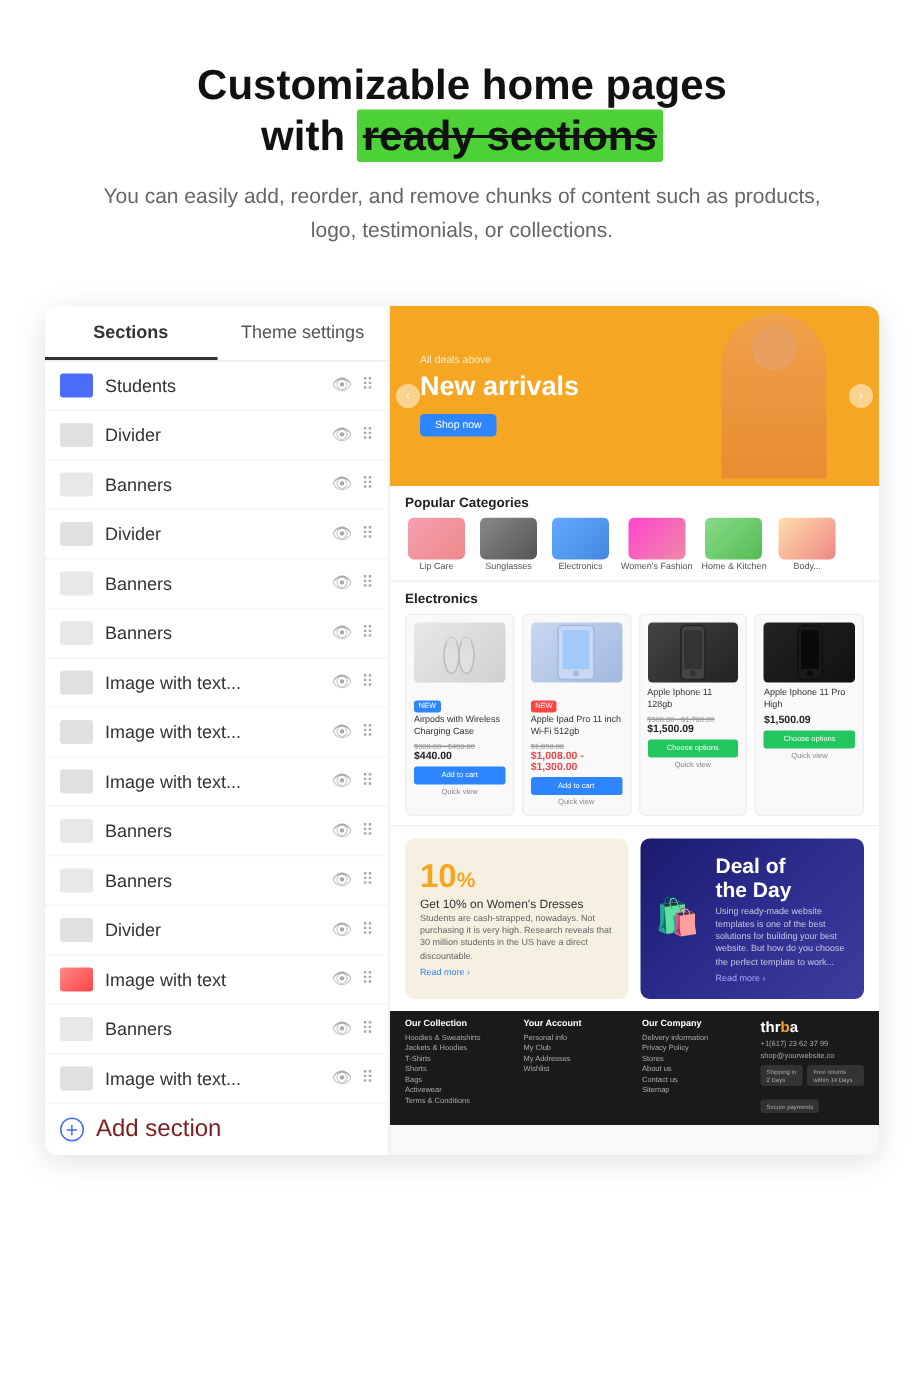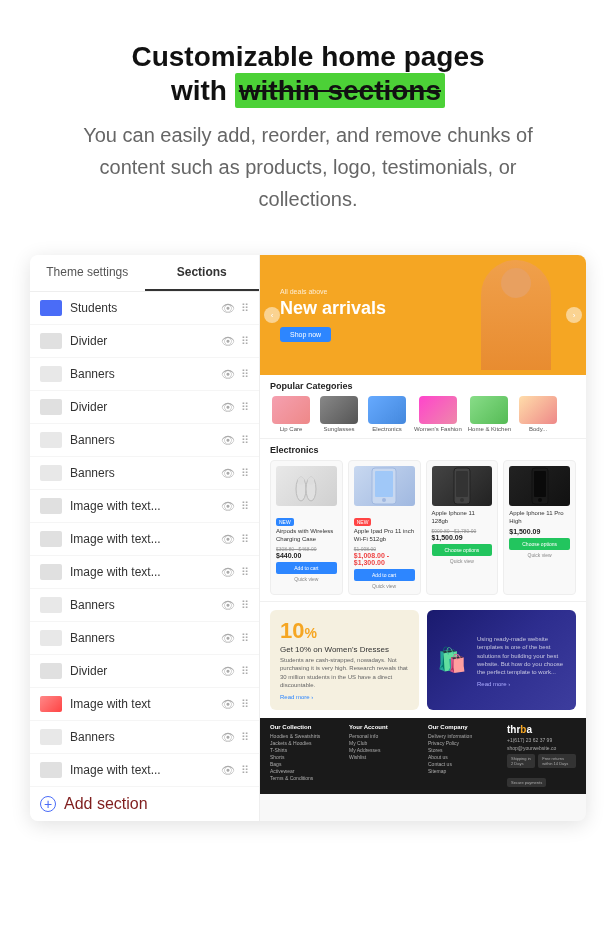--- a/index.html
+++ b/index.html
@@ -25,21 +25,21 @@
     }
     .highlight-text {
       background: #4cd137;
       color: #111;
       padding: 2px 4px;
       border-radius: 2px;
       text-decoration: line-through;
       text-decoration-color: #111;
     }
     .header-subtitle {
-      font-size: 20px;
+      font-size: 14px;
       color: #666;
       line-height: 1.6;
       margin-top: 12px;
     }
 
     
     .mockup-wrapper {
       display: flex;
       margin: 20px 30px;
       gap: 0;
@@ -538,32 +538,32 @@
       border-radius: 2px;
     }
   </style>
 </head>
 <body>
 
 <div class="header-section">
   <h1 class="header-title">
     <span>Customizable home pages</span><br>
     <span>with</span>
-    <span class="highlight-text">within sections</span>
+    <span class="highlight-text">ready sections</span>
   </h1>
   <p class="header-subtitle">You can easily add, reorder, and remove chunks of content
 such as products, logo, testimonials, or collections.</p>
 </div>
 
 <div class="mockup-wrapper">
 
   <div class="sidebar-panel">
     <div class="sidebar-tabs">
+      <div class="sidebar-tab active">Sections</div>
       <div class="sidebar-tab">Theme settings</div>
-      <div class="sidebar-tab active">Sections</div>
     </div>
 
     <div class="sidebar-item">
       <div class="item-icon blue grid">
           <span></span>
           <span></span>
           <span></span>
           <span></span>
         </div>
       <span class="item-label">Students</span>
@@ -857,20 +857,24 @@
       <div class="banner-left">
         <div class="discount-badge">10<span>%</span></div>
         <div class="banner-left-title">Get 10% on Women's Dresses</div>
         <div class="banner-left-text">Students are cash-strapped, nowadays. Not purchasing it is very high. Research reveals that 30 million students in the US have a direct discountable.</div>
         <div class="read-more">Read more ›</div>
       </div>
 
       <div class="banner-right">
         <div class="deal-icon">🛍️</div>
         <div class="deal-text-area">
+          <div class="deal-title">
+            <span>Deal of</span><br>
+            <span>the Day</span>
+          </div>
           <div class="deal-subtitle">Using ready-made website templates is one of the best solutions for building your best website. But how do you choose the perfect template to work...</div>
           <div class="deal-read-more">Read more ›</div>
         </div>
       </div>
     </div>
 
     <div class="footer-bar">
       <div class="footer-col">
         <div class="footer-col-title">Our Collection</div>
         <span class="footer-link">Hoodies &amp; Sweatshirts</span>

